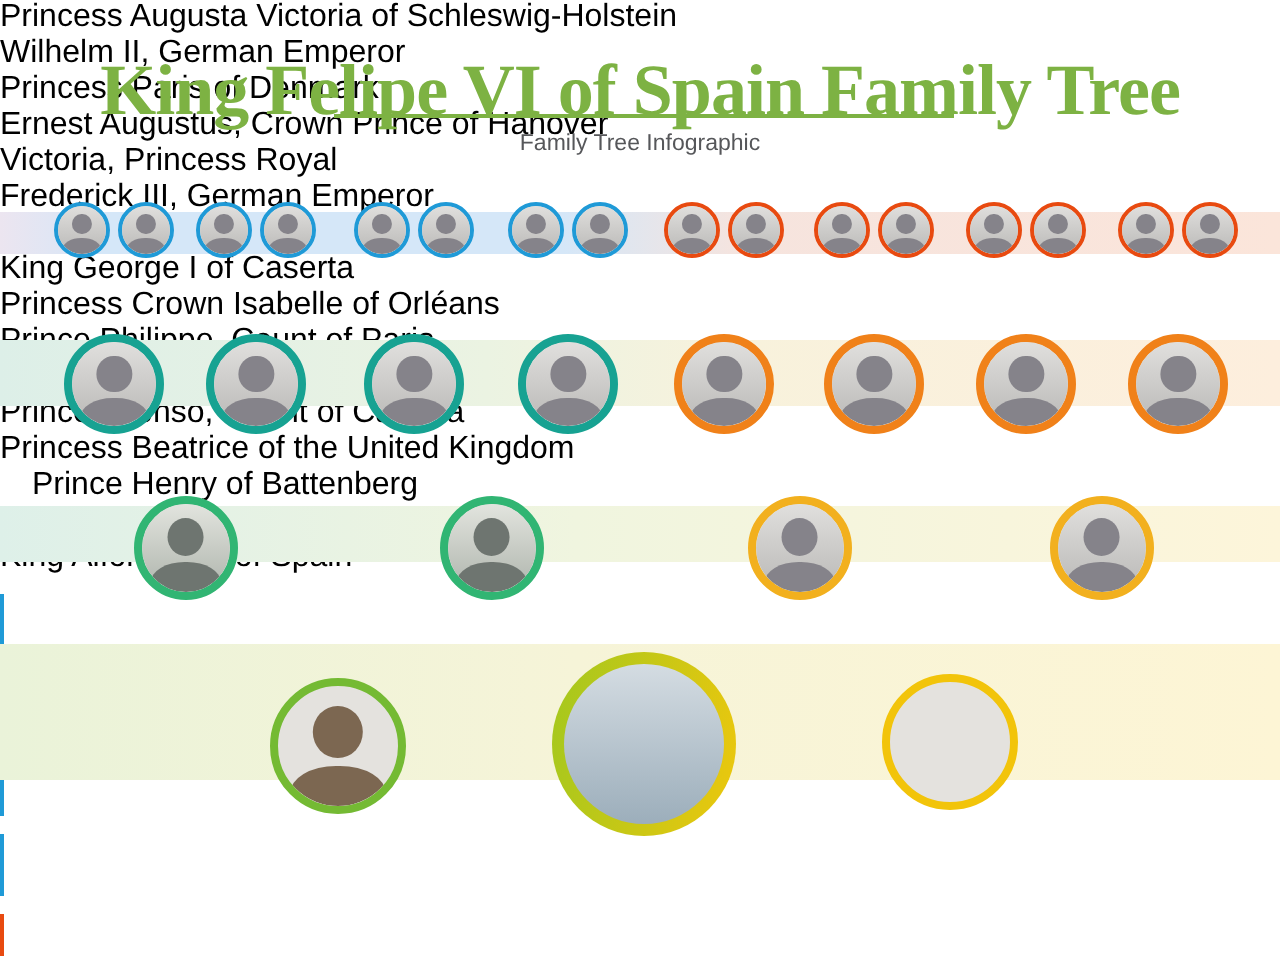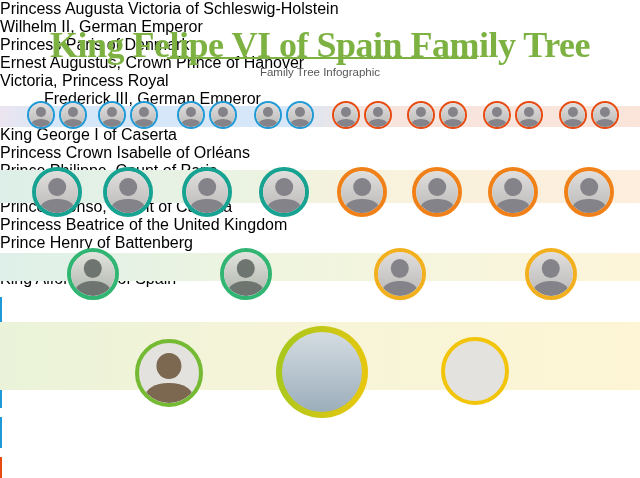--- a/index.html
+++ b/index.html
@@ -79,21 +79,21 @@
         <div class="photo tone-gray"></div>
       </div>
       <div class="lbl lbl-g1" style="left: 146px; top: 140px;">Ernest Augustus, Crown Prince of Hanover</div>
       <div class="circle" style="left: 177px; top: 101px; width: 28px; height: 28px; border: 2.5px solid rgb(31, 154, 215);">
         <div class="photo tone-gray"></div>
       </div>
       <div class="lbl lbl-g1" style="left: 189px; top: 140px;">Victoria, Princess Royal</div>
       <div class="circle" style="left: 209px; top: 101px; width: 28px; height: 28px; border: 2.5px solid rgb(31, 154, 215);">
         <div class="photo tone-gray"></div>
       </div>
-      <div class="lbl lbl-g1" style="left: 225px; top: 140px; padding-left: 44px;">Frederick III, German Emperor</div>
+      <div class="lbl lbl-g1" style="left: 225px; top: 140px;">Frederick III, German Emperor</div>
       <div class="circle" style="left: 254px; top: 101px; width: 28px; height: 28px; border: 2.5px solid rgb(31, 154, 215);">
         <div class="photo tone-gray"></div>
       </div>
       <div class="lbl lbl-g1" style="left: 266px; top: 140px;">Grand Duchess Olga Constantinovna of Russia</div>
       <div class="circle" style="left: 286px; top: 101px; width: 28px; height: 28px; border: 2.5px solid rgb(31, 154, 215);">
         <div class="photo tone-gray"></div>
       </div>
       <div class="lbl lbl-g1" style="left: 302px; top: 140px;">King George I of Caserta</div>
       <div class="circle" style="left: 332px; top: 101px; width: 28px; height: 28px; border: 2.5px solid rgb(232, 74, 16);">
         <div class="photo tone-gray"></div>
@@ -111,21 +111,21 @@
         <div class="photo tone-gray"></div>
       </div>
       <div class="lbl lbl-g1" style="left: 455px; top: 140px;">Prince Alfonso, Count of Caserta</div>
       <div class="circle" style="left: 483px; top: 101px; width: 28px; height: 28px; border: 2.5px solid rgb(232, 74, 16);">
         <div class="photo tone-gray"></div>
       </div>
       <div class="lbl lbl-g1" style="left: 495px; top: 140px;">Princess Beatrice of the United Kingdom</div>
       <div class="circle" style="left: 515px; top: 101px; width: 28px; height: 28px; border: 2.5px solid rgb(232, 74, 16);">
         <div class="photo tone-gray"></div>
       </div>
-      <div class="lbl lbl-g1" style="left: 531px; top: 140px;">Prince Henry of Battenberg</div>
+      <div class="lbl lbl-g1" style="left: 531px; top: 140px; padding-left: 16px;">Prince Henry of Battenberg</div>
       <div class="circle" style="left: 559px; top: 101px; width: 28px; height: 28px; border: 2.5px solid rgb(232, 74, 16);">
         <div class="photo tone-gray"></div>
       </div>
       <div class="lbl lbl-g1" style="left: 571px; top: 140px;">Maria Christina of Austria</div>
       <div class="circle" style="left: 591px; top: 101px; width: 28px; height: 28px; border: 2.5px solid rgb(232, 74, 16);">
         <div class="photo tone-gray"></div>
       </div>
       <div class="lbl lbl-g1" style="left: 607px; top: 140px;">King Alfonso XII of Spain</div>
       <div class="bracket" style="left: 40.5px; top: 129px; width: 33px; height: 9px; border-color: rgb(31, 154, 215);"></div>
       <div class="vline" style="left: 56.2px; top: 137px; width: 1.6px; height: 31px; background: rgb(31, 154, 215);"></div>

